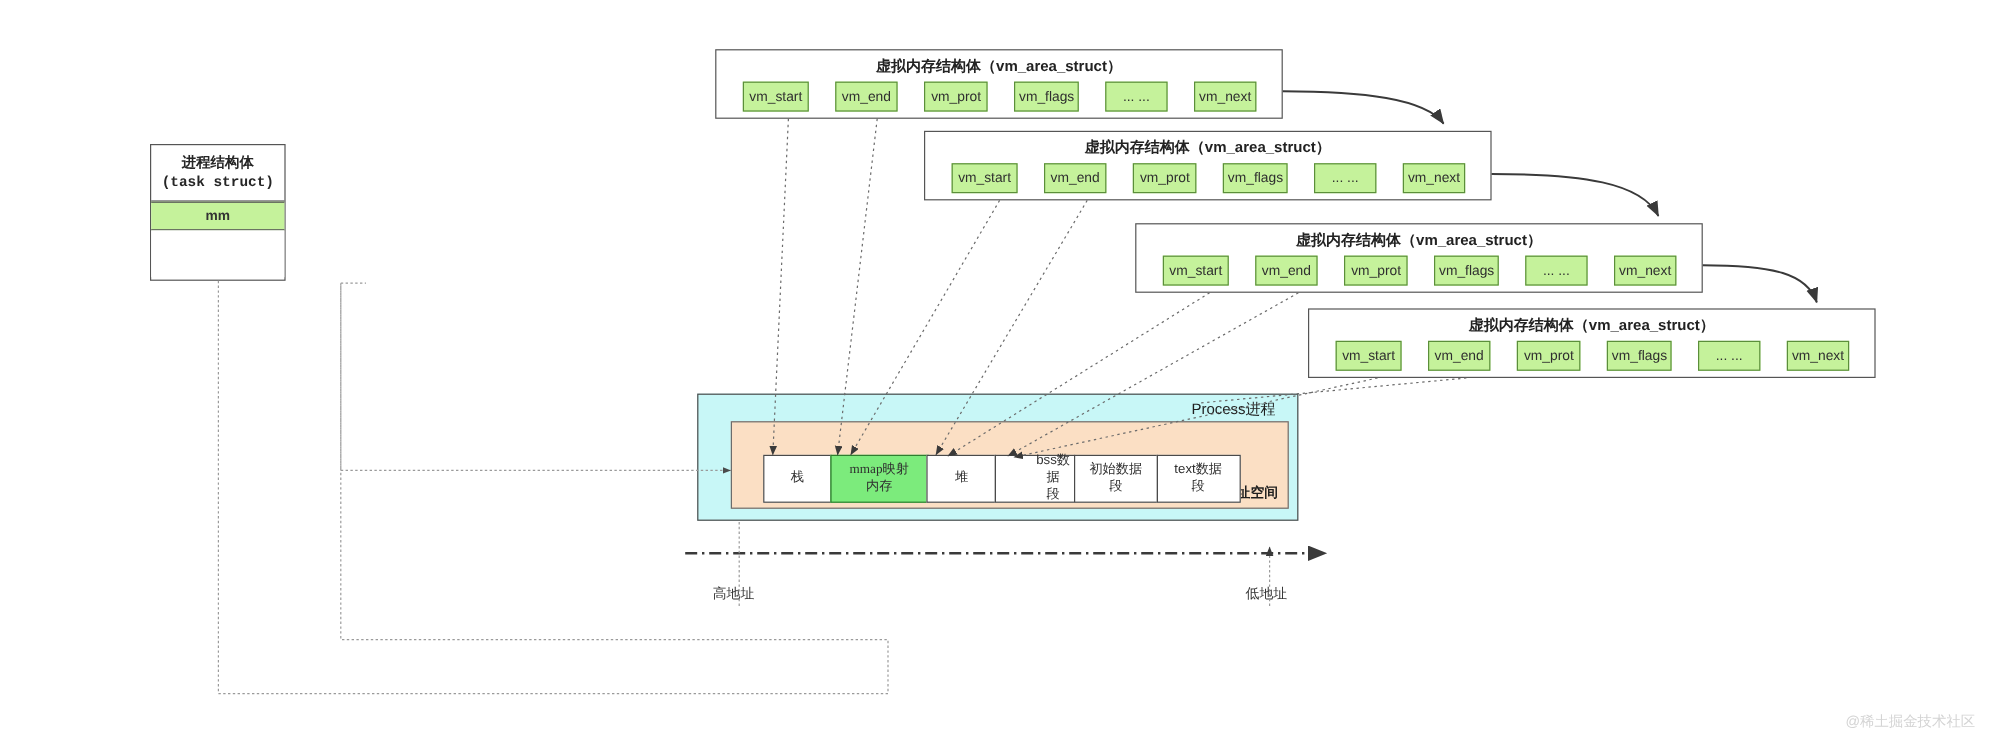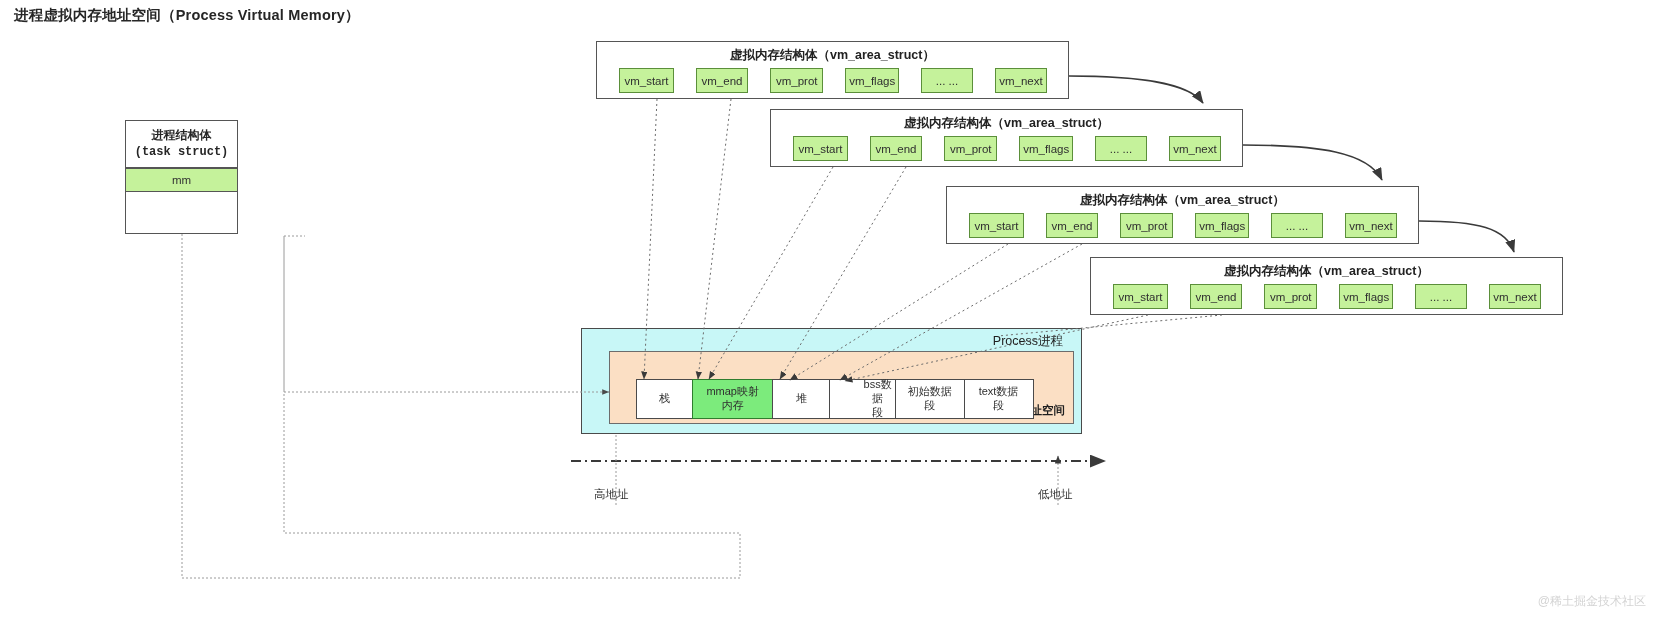--- a/index.html
+++ b/index.html
@@ -48,20 +48,21 @@
     box-sizing:border-box;
     display:flex;align-items:center;justify-content:center;
     font-size:11.5px;
     color:#333;
     background:#ffffff;
   }
   .struct-row.green{
     background:#c5f29b;
     border-top:1.6px solid #555555;
     border-bottom:1.6px solid #555555;
+    font-weight:bold;
   }
   .struct-row.plain{background:#ffffff;}
 
   
   .vma{
     border:1.6px solid #555555;
     background:#ffffff;
   }
   .vma-title{
     position:absolute;
@@ -146,21 +147,20 @@
     white-space:nowrap;
   }
 
   svg.ovl{position:absolute;left:0;top:0;width:1660px;height:618px;overflow:visible;pointer-events:none;}
 </style>
 </head>
 <body>
 
 <div id="canvas">
 
-  <div class="abs" id="page-title">进程虚拟内存地址空间（Process Virtual Memory）</div>
 
   <div class="abs struct-box" id="task-struct" style="left:125px;top:120px;width:113px;height:114px;">
     <div class="struct-head" style="height:47px;font-family:Liberation Mono, monospace;">
       <span>进程结构体</span>
       <span>(task struct)</span>
     </div>
     <div class="struct-row green" style="height:24px;">mm</div>
     <div class="struct-row plain" style="height:39px;"></div>
   </div>
 
@@ -218,21 +218,21 @@
   </div>
 
   <div class="abs" id="addr-space" style="left:609px;top:351px;width:465px;height:73px;">
     <div id="addr-space-label">进程内存地址空间</div>
   </div>
 
   <div class="abs" id="seg-row" style="left:636px;top:379px;width:403px;height:40px;">
     <div class="seg" style="width:57px;">
       <span>栈</span>
     </div>
-    <div class="seg green" style="width:82px;flex-direction:column;">
+    <div class="seg green" style="width:82px;flex-direction:column;font-family:Liberation Serif, serif;">
       <span>mmap映射</span>
       <span>内存</span>
     </div>
     <div class="seg" style="width:58px;">
       <span>堆</span>
     </div>
     <div class="seg" style="width:67px;flex-direction:column;padding-left:30px;">
       <span>bss数据</span>
       <span>段</span>
     </div>

